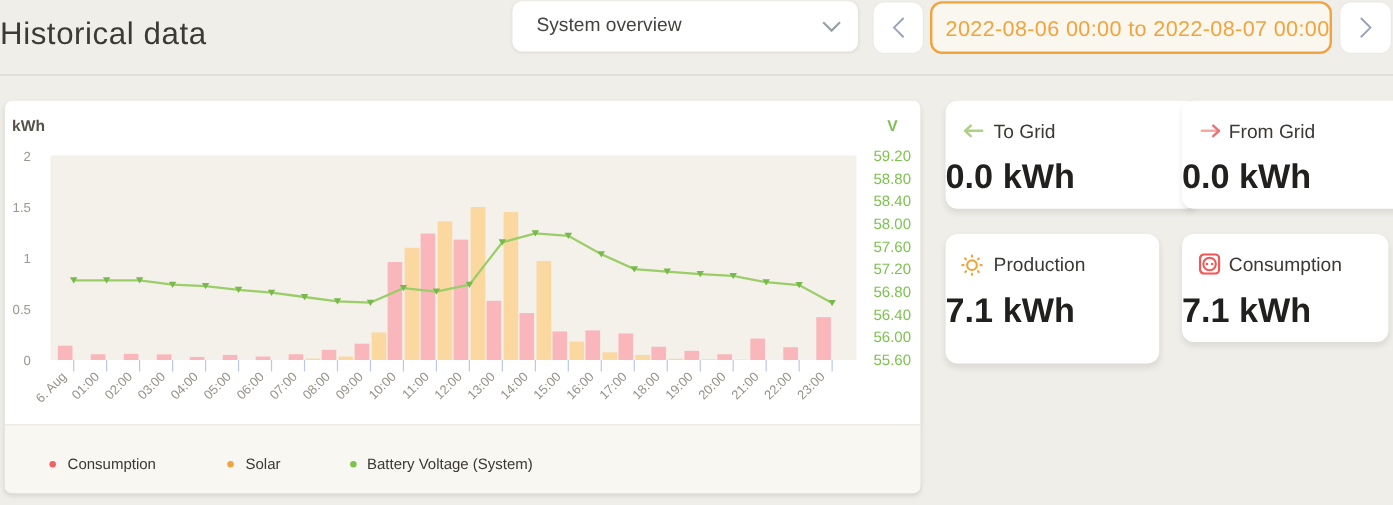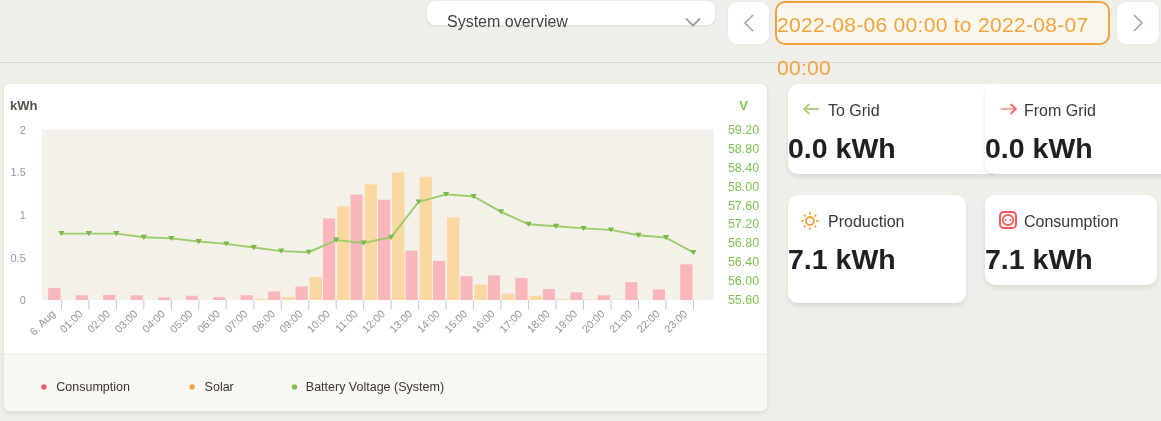--- a/index.html
+++ b/index.html
@@ -1,33 +1,34 @@
 <!DOCTYPE html>
 <html><head>
 <meta charset="utf-8">
 <style>
 * { margin:0; padding:0; box-sizing:border-box; }
 body { width:1161px; height:421px; background:#f0eee8; font-family:"Liberation Sans", sans-serif; position:relative; overflow:hidden; }
 .header { position:absolute; left:0; top:0; width:1161px; height:63px; border-bottom:1px solid #d9d6d0; }
 .title { position:absolute; left:0px; top:13px; font-size:26px; color:#3a3a37; letter-spacing:0.5px; }
-.dd { position:absolute; left:427px; top:1px; width:288px; height:24px; background:#fff; border-radius:8px; box-shadow:0 1px 3px rgba(0,0,0,0.08);text-align:center; }
+.dd { position:absolute; left:427px; top:1px; width:288px; height:42px; background:#fff; border-radius:8px; box-shadow:0 1px 3px rgba(0,0,0,0.08);text-align:center; }
 .dd span { position:absolute; left:20px; top:12px; font-size:16px; color:#454440; }
 .dd svg { position:absolute; right:13px; top:13px; }
 .navbtn { position:absolute; top:1px; width:43px; height:44px; background:#fff; border:1px solid #ebe9e4; border-radius:10px; }
 .navbtn svg { position:absolute; left:50%; top:50%; transform:translate(-50%,-50%); }
-.datebox { position:absolute; left:775px; top:1px; width:335px; height:44px; background:#faf7ef; border:2px solid #f3a33d; border-radius:10px; text-align:left; line-height:43px; font-size:21px; color:#f3a33d; letter-spacing:0.3px; }
+.datebox { position:absolute; left:775px; top:1px; width:335px; height:44px; background:#faf7ef; border:2px solid #f3a33d; border-radius:10px; text-align:right; line-height:43px; font-size:18px; color:#f3a33d; letter-spacing:0.3px; }
 .chartcard { position:absolute; left:4px; top:84px; width:763px; height:327px; background:#fff; border-radius:6px; box-shadow:0 2px 4px rgba(0,0,0,0.10); overflow:hidden; }
 .card { position:absolute; background:#fff; border-radius:10px; box-shadow:0 3px 5px rgba(0,0,0,0.09); }
 .card .lbl { position:absolute; top:17.5px; font-size:16px; color:#3b3835; }
 .card .ico { position:absolute; left:14px; top:16px; }
 .card .val { position:absolute; left:0; right:0; top:49.5px; line-height:1; text-align:left; font-size:28.5px; font-weight:bold; color:#21201e; }
 </style>
 </head>
 <body>
 <div class="header">
+  <div class="title">Historical data</div>
   <div class="dd">
     <span>System overview</span>
     <svg width="18" height="16" viewBox="0 0 18 16">
         <path d="M2 4.5 L9 11.5 L16 4.5" fill="none" stroke="#9aa1a8" stroke-width="1.8"></path>
       </svg>
   </div>
   <div class="navbtn" style="left:727px;">
     <svg width="12" height="20" viewBox="0 0 12 20">
         <path d="M10 2 L2 10 L10 18" fill="none" stroke="#98a3ba" stroke-width="1.6"></path>
       </svg>

